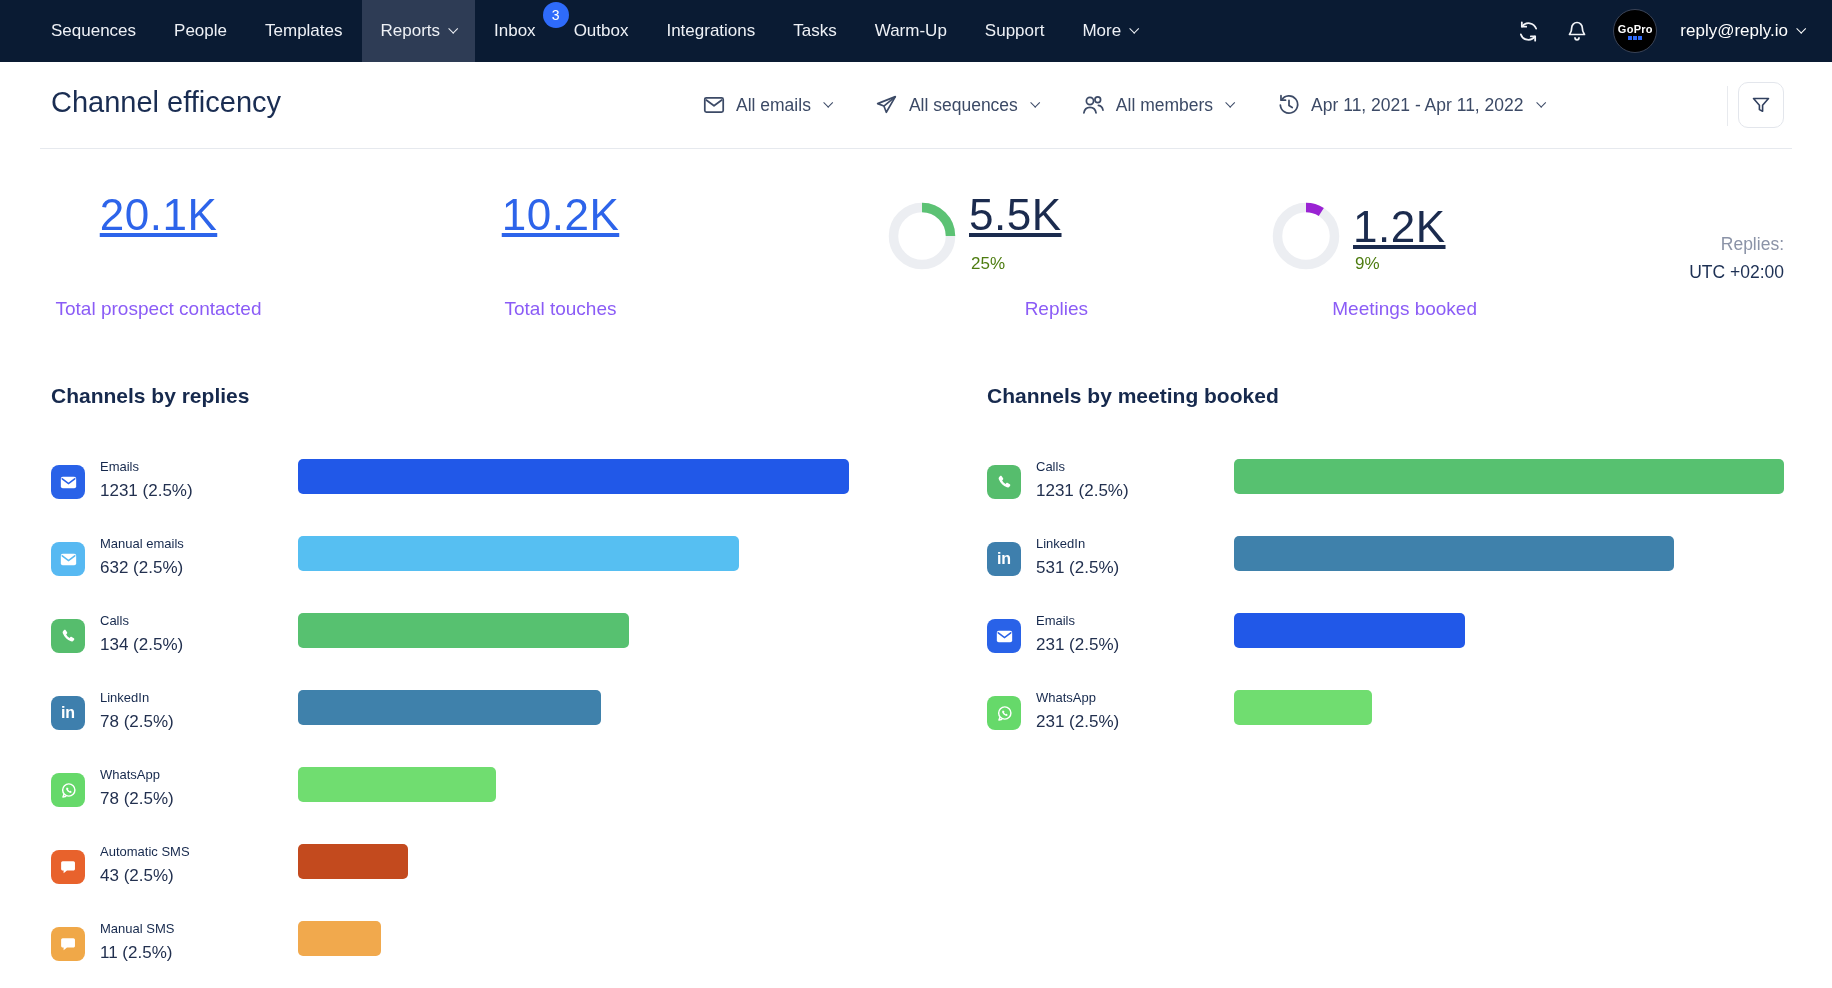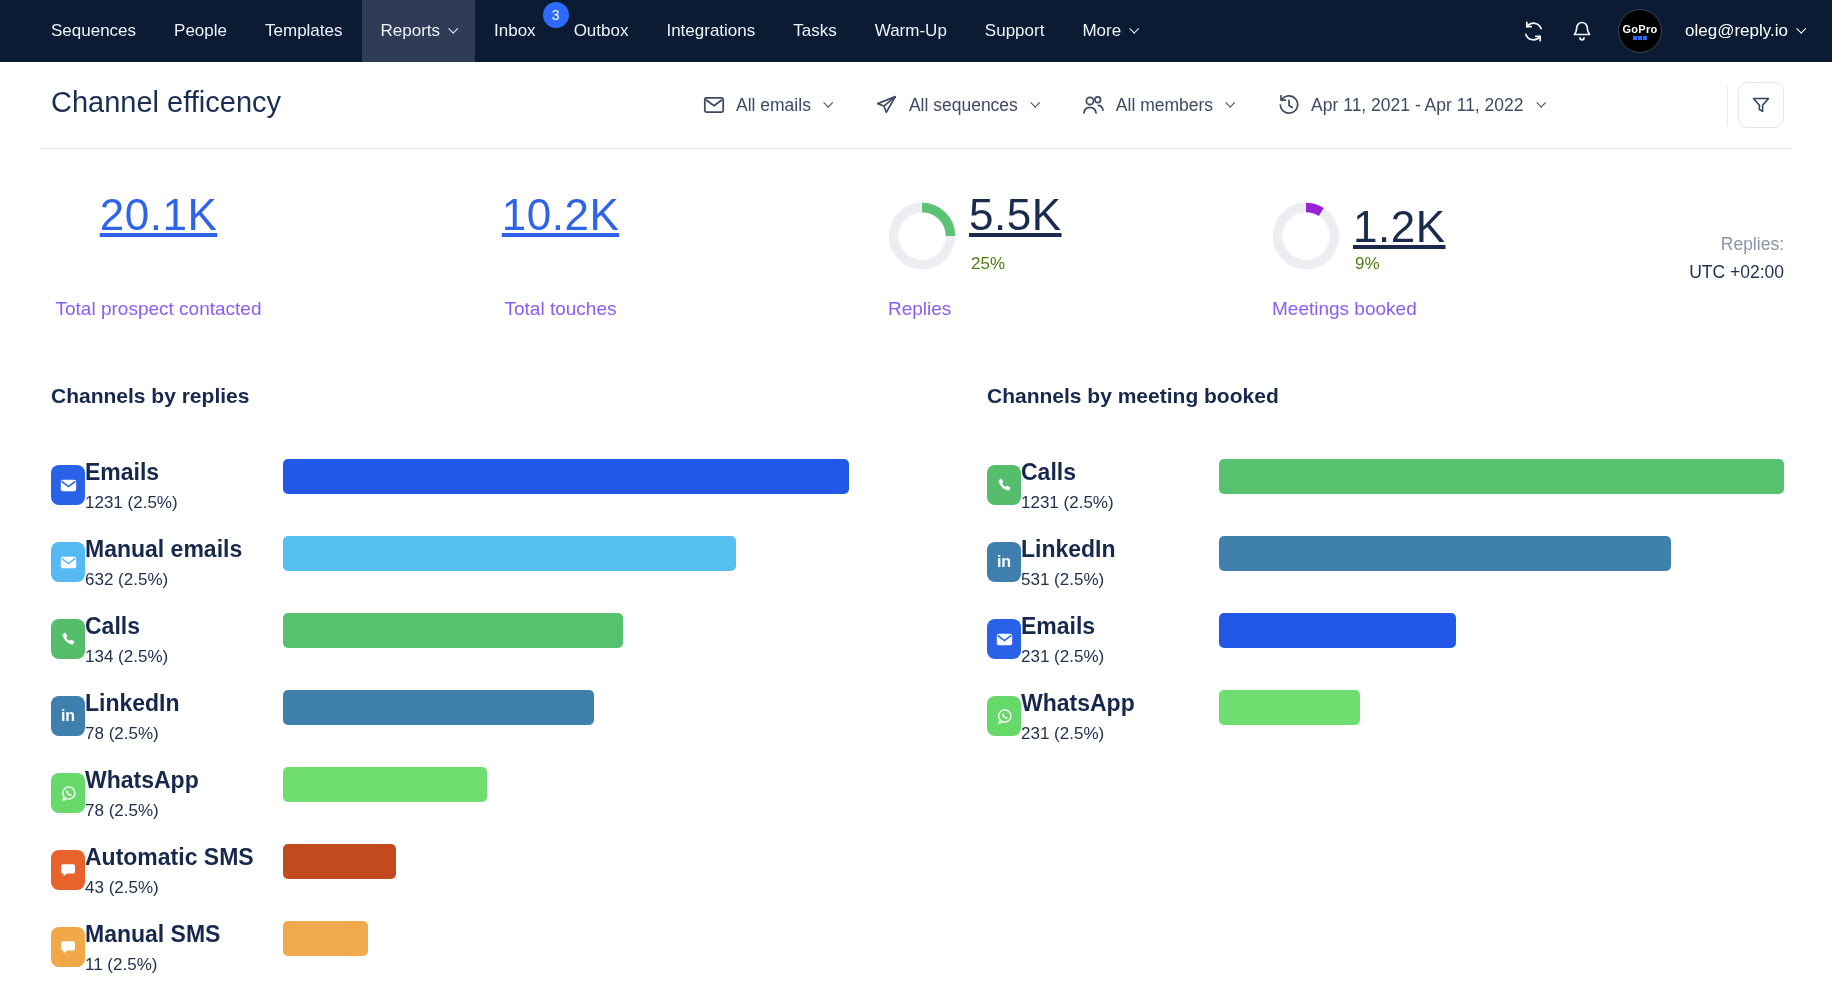--- a/index.html
+++ b/index.html
@@ -47,37 +47,37 @@
   .kpi .lbl { position:absolute; top:118px; font-size:19px; color:#8b5cf6; }
   .kpi .pct { position:absolute; top:74px; font-size:17px; color:#4d7c0f; }
   .kpi-center .num, .kpi-center .lbl { width:100%; text-align:center; left:0; }
   .kpi1 { left:51px;  width:215px; }
   .kpi2 { left:478px; width:165px; }
   .kpi3 { left:888px; width:200px; }
   .kpi4 { left:1272px; width:205px; }
   .kpi .donut { position:absolute; left:0; top:22px; }
   .kpi3 .num, .kpi4 .num { left:81px; color:#1b2b4e; }
   .kpi3 .pct, .kpi4 .pct { left:83px; }
-  .kpi3 .lbl, .kpi4 .lbl { width:100%; text-align:left; left:0; }
+  .kpi3 .lbl, .kpi4 .lbl { width:100%; text-align:right; left:0; }
   .tz { position:absolute; top:230px; right:48px; text-align:right; font-size:17.5px; line-height:28px; }
   .tz .tz-l { color:#8b93a7; }
   .tz .tz-v { color:#1d3054; }
 
   
   .chart { position:absolute; top:384px; }
   .chart-left  { left:51px;  width:798px; }
   .chart-right { left:987px; width:797px; }
   .chart h2 { font-size:21px; font-weight:bold; color:#16294d; }
   .rows { position:absolute; top:74px; left:0; right:0; }
   .ch-row { display:flex; align-items:flex-start; height:77px; }
-  .ch-icon { width:34px; height:40px; border-radius:8px; flex:0 0 34px;
+  .ch-icon { width:34px; height:34px; border-radius:8px; margin-right:15px; flex:0 0 34px;
              display:flex; align-items:center; justify-content:center; margin-top:7px; }
   .in-glyph { color:#fff; font-weight:bold; font-size:16px; line-height:1; }
   .ch-txt { width:198px; flex:0 0 198px; padding-top:0; }
-  .ch-label { font-size:23px; font-weight:bold; color:#16294d; padding-top:1px; }
+  .ch-label { font-size:13px; font-weight:normal; color:#16294d; padding-top:1px; }
   .ch-value { font-size:17px; color:#22304f; margin-top:7px; }
   .ch-bar-wrap { flex:1; height:35px; margin-top:1px; }
   .ch-bar { height:35px; border-radius:5px; }
 </style>
 </head>
 <body>
 
 <div id="page">
 
   <div class="navbar">
@@ -136,21 +136,21 @@
       </div>
       <div class="avatar">
         <span class="gp">GoPro</span>
         <span class="px">
             <i></i>
             <i></i>
             <i></i>
           </span>
       </div>
       <div class="account">
-        <span>oleg@reply.io</span>
+        <span>reply@reply.io</span>
         <span class="chev"></span>
       </div>
     </div>
   </div>
 
   <div class="header">
     <div class="page-title">Channel efficency</div>
     <div class="filters" id="filter-items">
         <div class="filter">
     <span class="f-ico">

